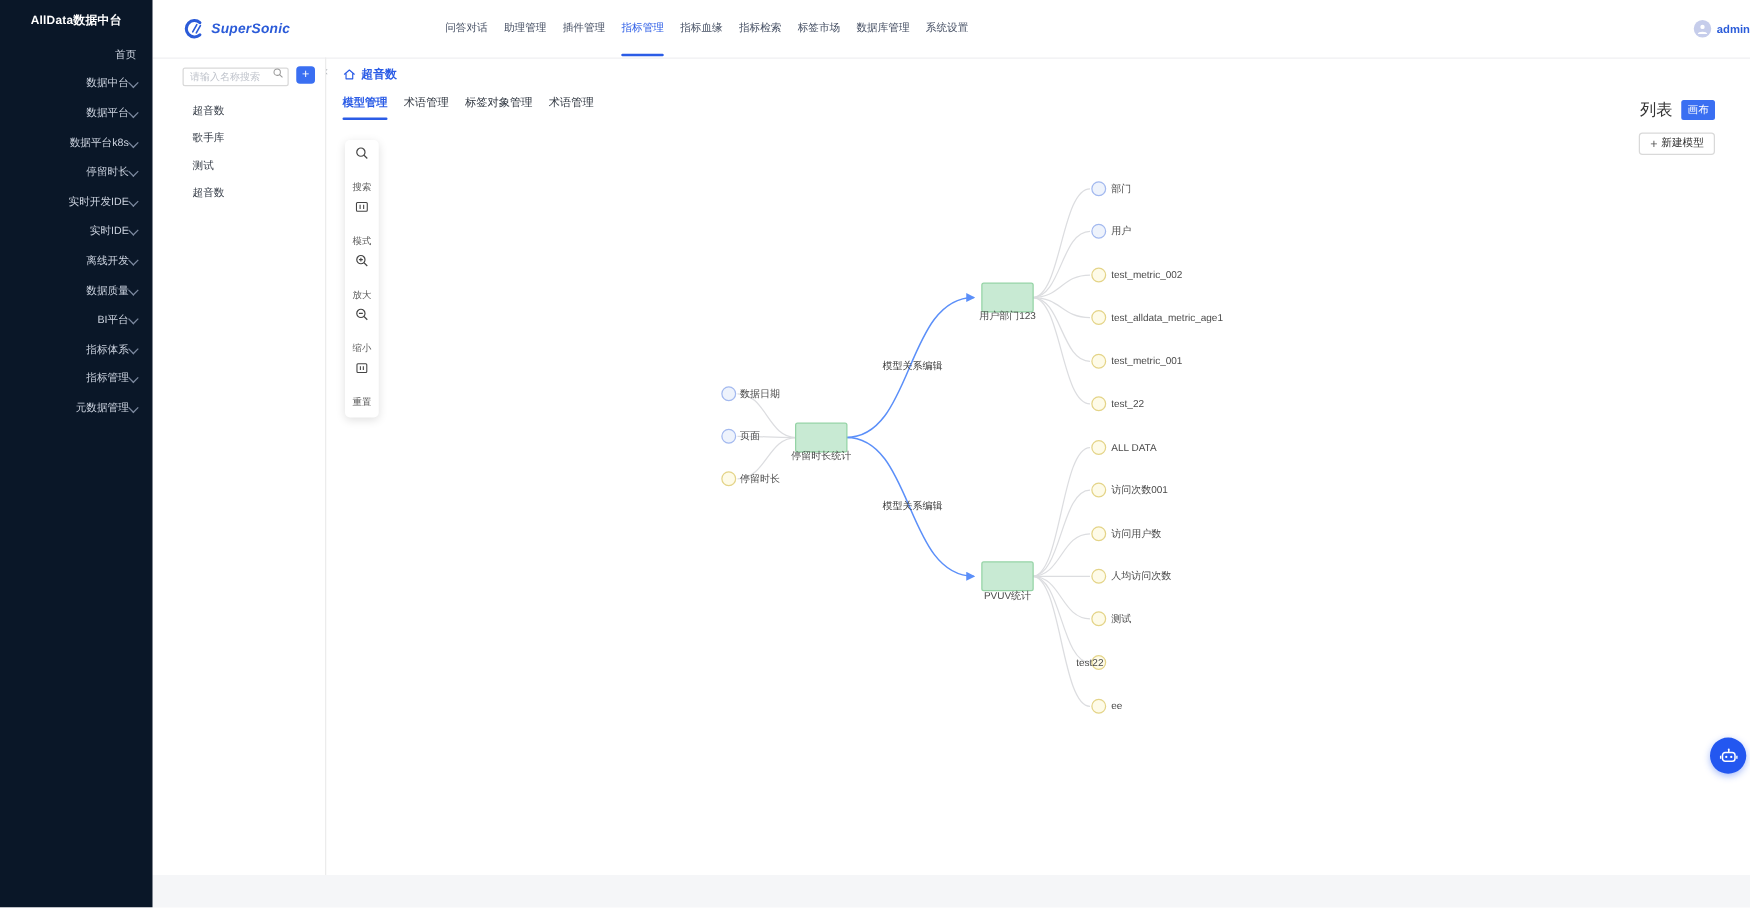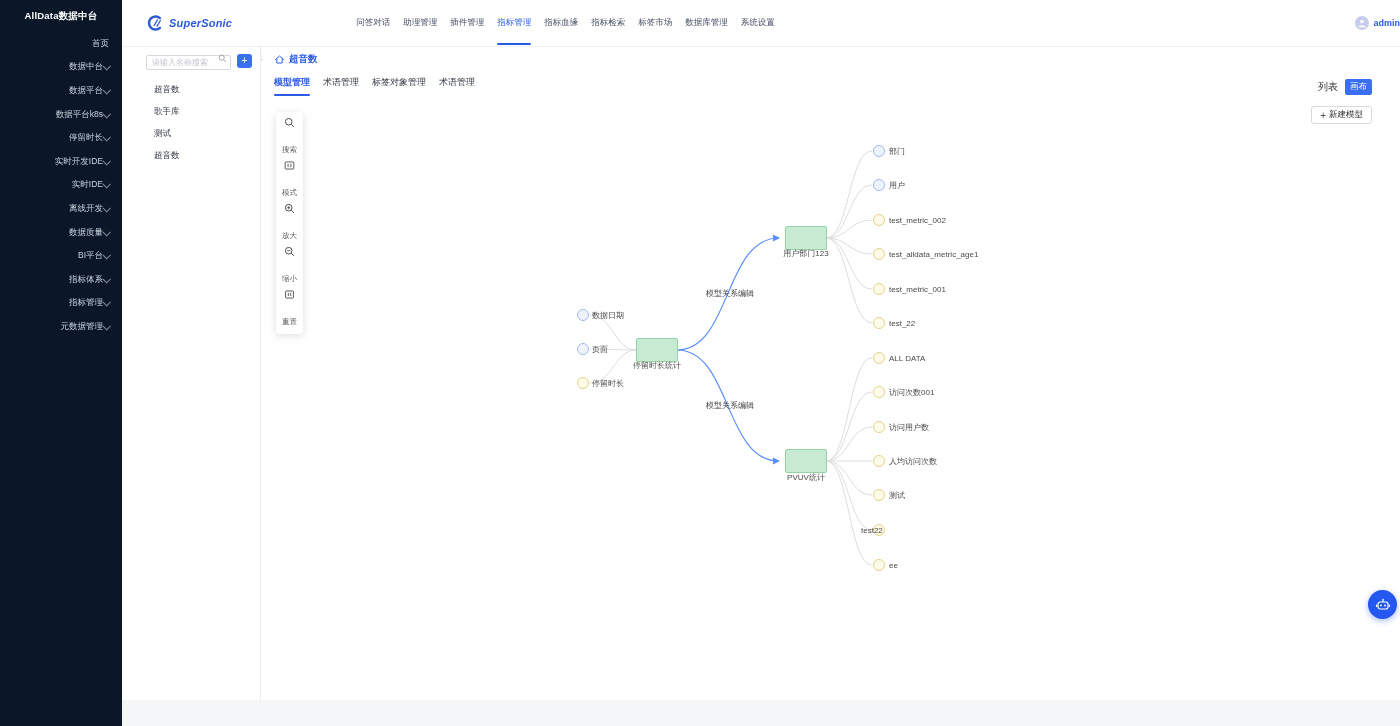--- a/index.html
+++ b/index.html
@@ -41,21 +41,21 @@
   
   .main{position:relative;flex:1;overflow:hidden;}
   .collapse{position:absolute;left:-2px;top:6px;font-size:10px;color:#9aa0a8;cursor:pointer;z-index:4;}
   .breadcrumb{position:absolute;left:13px;top:7px;display:flex;align-items:center;gap:4px;z-index:3;}
   .breadcrumb-title{font-size:9.5px;font-weight:bold;color:#2b5ce6;}
   .tabs{position:absolute;left:13px;top:30px;display:flex;gap:13px;z-index:3;align-items:center;}
   .tab{position:relative;font-size:9px;color:#2f3640;padding-bottom:7px;cursor:pointer;white-space:nowrap;}
   .tab.active{color:#2b5ce6;font-weight:bold;}
   .tab.active::after{content:"";position:absolute;left:0;right:0;bottom:0;height:2px;background:#2b5ce6;border-radius:1px;}
   .view-toggle{position:absolute;right:28px;top:33px;display:flex;align-items:center;gap:7px;z-index:3;}
-  .vt-list{font-size:10px;color:#333;cursor:pointer;}
+  .vt-list{font-size:13px;color:#333;cursor:pointer;}
   .vt-canvas{font-size:8.5px;color:#fff;background:#3a6ff2;border-radius:2px;padding:2px 5px;cursor:pointer;}
   .new-model{position:absolute;right:28px;top:60px;border:1px solid #d9d9d9;border-radius:3px;height:16px;display:flex;align-items:center;gap:3px;padding:0 8px;font-size:8.5px;color:#333;cursor:pointer;background:#fff;z-index:3;}
   .new-model .plus-glyph{font-size:10px;color:#555;}
 
   
   .gtoolbar{position:absolute;left:15px;top:66px;width:27px;background:#fff;border-radius:4px;box-shadow:0 2px 8px rgba(0,0,0,.13);padding:5px 0 2px 0;z-index:3;}
   .gt-item{display:flex;flex-direction:column;align-items:center;margin-bottom:5px;cursor:pointer;}
   .gt-item span{font-size:7.5px;color:#5a5a5a;margin-top:17px;}
 
   

